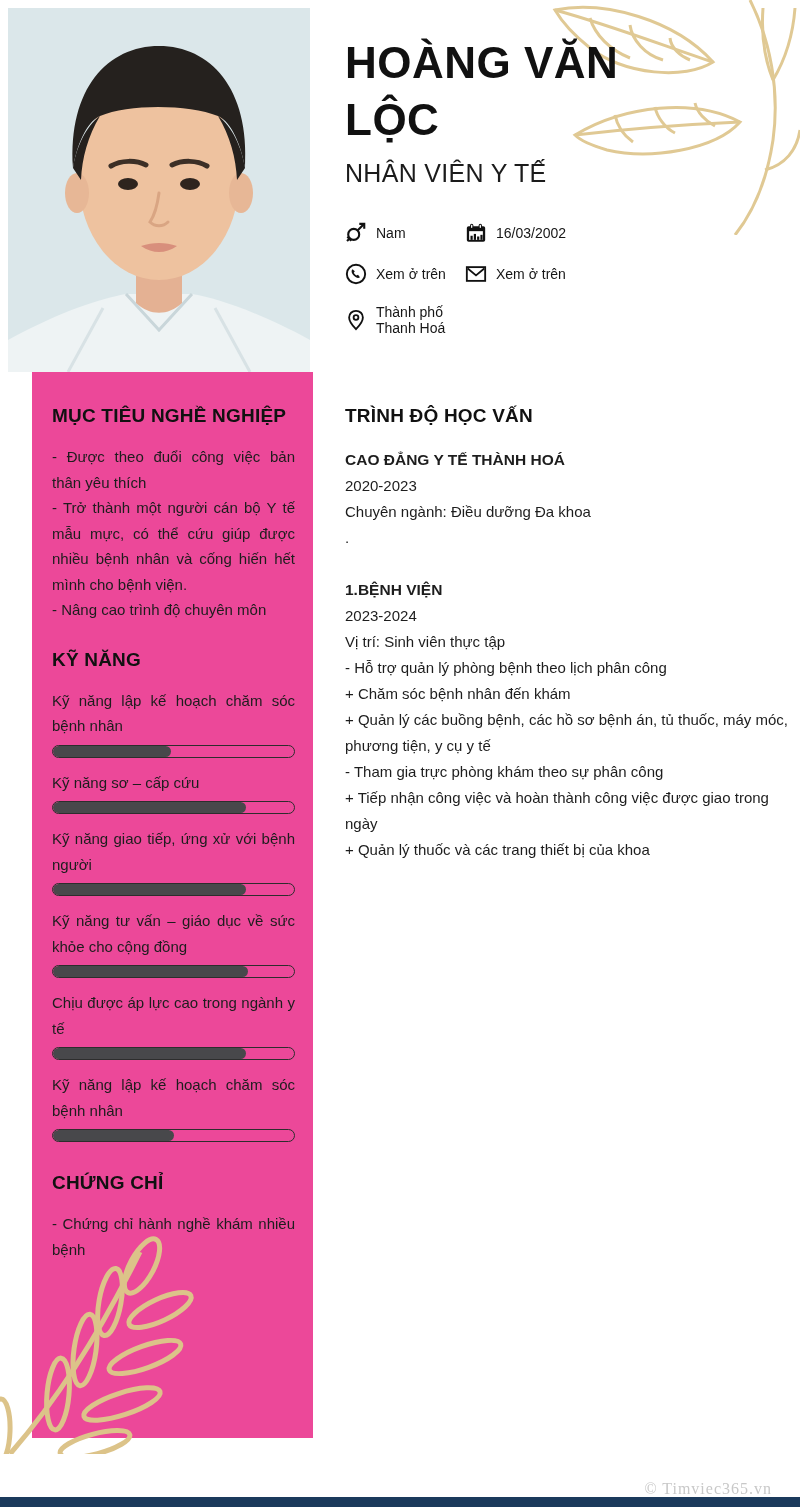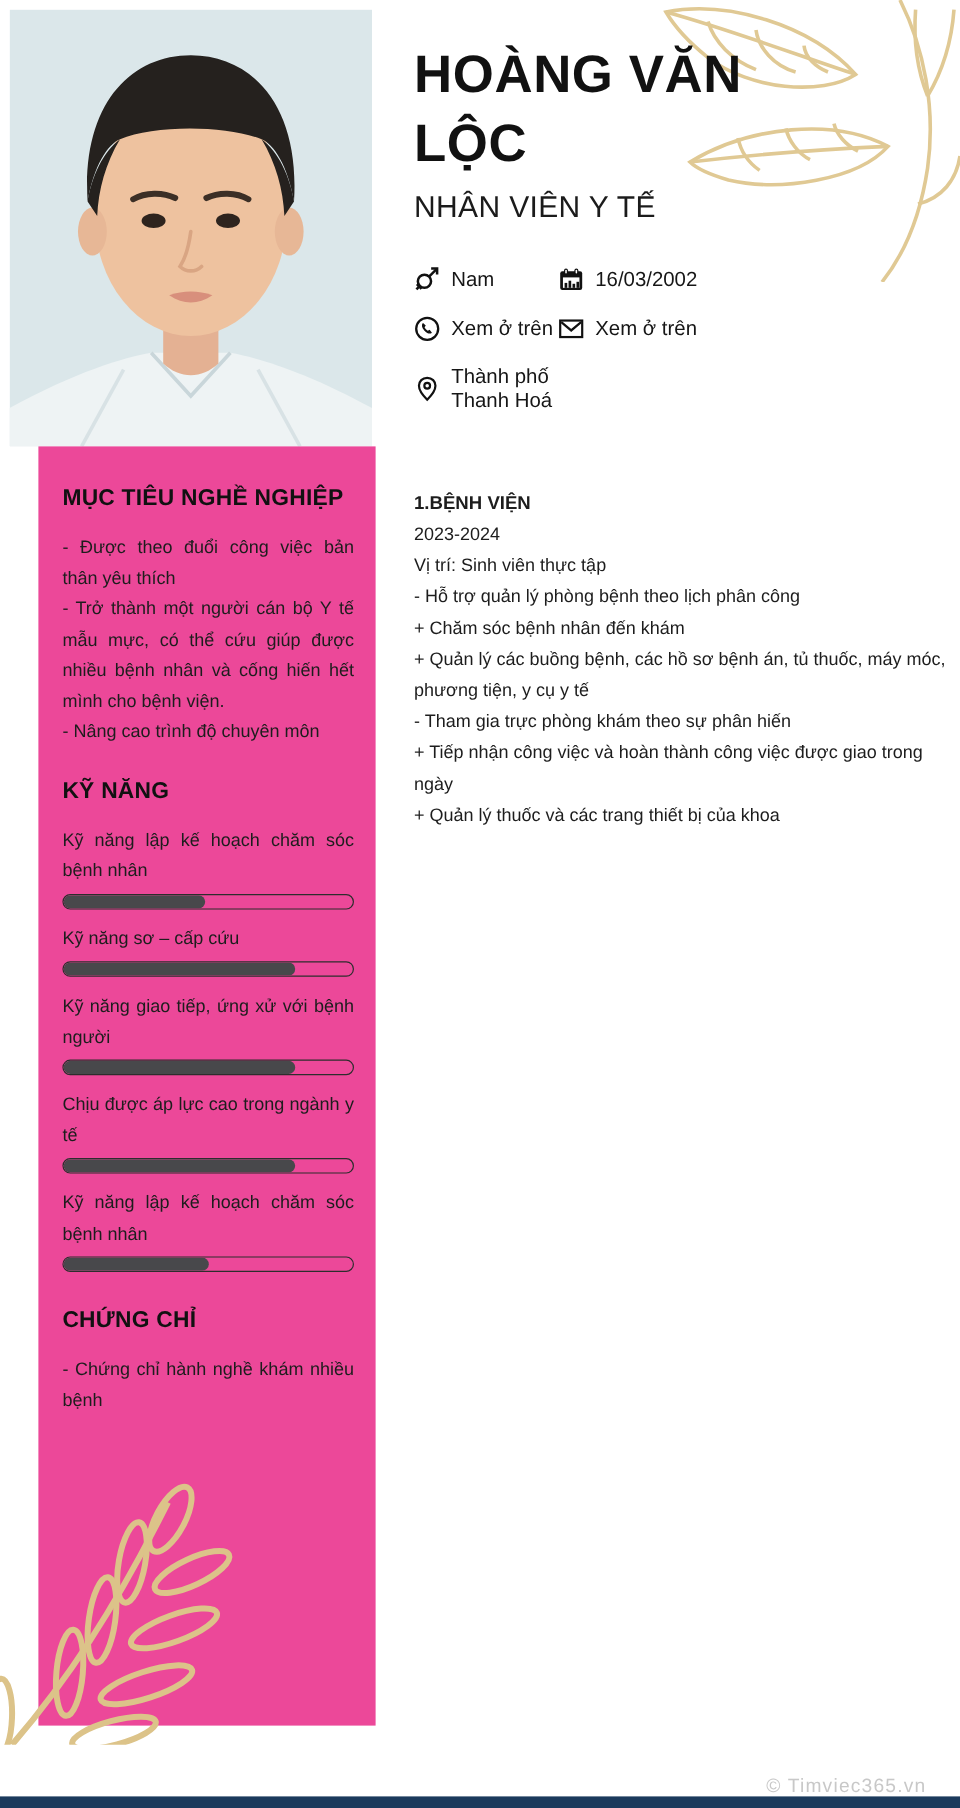--- a/index.html
+++ b/index.html
@@ -13,21 +13,21 @@
   .deco-fern { position:absolute; left:0; top:1232px; width:300px; height:222px; z-index:3; }
   
   .photo { position:absolute; left:8px; top:8px; width:302px; height:364px; z-index:2; }
   
   .header-block { position:absolute; left:345px; top:34px; width:440px; z-index:2; }
   .name { font-size:44px; font-weight:700; line-height:57px; letter-spacing:0.5px; color:#111; width:345px; }
   .job-title { font-size:25px; font-weight:400; color:#1b1b1b; margin-top:11px; letter-spacing:0.3px; }
   
   .info { position:absolute; left:345px; top:222px; width:445px; z-index:2; }
   .info-row { display:grid; grid-template-columns:120px auto; margin-bottom:19px; }
-  .info-item { display:flex; align-items:center; gap:9px; font-size:17px; color:#161616; }
+  .info-item { display:flex; align-items:center; gap:9px; font-size:14px; color:#161616; }
   .info-item svg { flex:0 0 auto; }
   
   .left-col {
     position:absolute; left:32px; top:372px; width:281px; height:1066px;
     background:#ec4899; z-index:2; padding:33px 18px 0 20px;
   }
   .l-section-title { font-size:19px; font-weight:700; color:#111; margin-bottom:17px; letter-spacing:0.2px; }
   .l-body { font-size:15px; line-height:25.5px; text-align:justify; color:#1d1d1d; }
   .objective-item { margin-bottom:0; }
   .skills-block { margin-top:26px; }
@@ -42,21 +42,21 @@
   
   .right-col { position:absolute; left:345px; top:372px; width:450px; z-index:2; padding-top:33px; }
   .r-section-title { font-size:19px; font-weight:700; color:#111; margin-bottom:20px; letter-spacing:0.2px; }
   .r-line { font-size:15px; line-height:26px; color:#1d1d1d; }
   .r-bold { font-weight:700; font-size:15.5px; }
   .edu-block { margin-bottom:26px; }
   .exp-block { margin-top:2px; }
   
   .watermark {
     position:absolute; right:28px; top:1480px; z-index:4;
-    font-family:Liberation Sans, sans-serif; font-size:16px; letter-spacing:1px; color:#c8c8c8;
+    font-family:Liberation Serif, serif; font-size:16px; letter-spacing:1px; color:#c8c8c8;
   }
   .footer-bar { position:absolute; left:0; bottom:0; width:800px; height:10px; background:#1b3a5c; z-index:4; }
 </style>
 </head>
 <body>
 
 <div id="page">
 
   <svg class="deco-top" viewBox="0 0 265 235">
     <g fill="none" stroke="#e0c994" stroke-width="3">
@@ -188,20 +188,26 @@
             <div class="skill-fill" style="width: 80%;"></div>
           </div>
       </div>
       <div class="skill">
         <div class="skill-label">Kỹ năng giao tiếp, ứng xử với bệnh người</div>
         <div class="skill-bar">
             <div class="skill-fill" style="width: 80%;"></div>
           </div>
       </div>
       <div class="skill">
+        <div class="skill-label">Kỹ năng tư vấn – giáo dục về sức khỏe cho cộng đồng</div>
+        <div class="skill-bar">
+            <div class="skill-fill" style="width: 81%;"></div>
+          </div>
+      </div>
+      <div class="skill">
         <div class="skill-label">Chịu được áp lực cao trong ngành y tế</div>
         <div class="skill-bar">
             <div class="skill-fill" style="width: 80%;"></div>
           </div>
       </div>
       <div class="skill">
         <div class="skill-label">Kỹ năng lập kế hoạch chăm sóc bệnh nhân</div>
         <div class="skill-bar">
             <div class="skill-fill" style="width: 50%;"></div>
           </div>
@@ -223,29 +229,36 @@
       <ellipse cx="85" cy="118" rx="11" ry="36" transform="rotate(8 85 118)"></ellipse>
       <ellipse cx="145" cy="125" rx="11" ry="38" transform="rotate(70 145 125)"></ellipse>
       <ellipse cx="58" cy="162" rx="11" ry="36" transform="rotate(5 58 162)"></ellipse>
       <ellipse cx="122" cy="172" rx="11" ry="40" transform="rotate(72 122 172)"></ellipse>
       <ellipse cx="30,1" cy="200" rx="10" ry="32" transform="rotate(2 30 200)"></ellipse>
       <ellipse cx="95" cy="212" rx="10" ry="36" transform="rotate(75 95 212)"></ellipse>
     </g>
   </svg>
 
   <div class="right-col">
+    <div class="edu-block">
+      <div class="r-section-title">TRÌNH ĐỘ HỌC VẤN</div>
+      <div class="r-line r-bold">CAO ĐẲNG Y TẾ THÀNH HOÁ</div>
+      <div class="r-line">2020-2023</div>
+      <div class="r-line">Chuyên ngành: Điều dưỡng Đa khoa</div>
+      <div class="r-line">.</div>
+    </div>
 
     <div class="exp-block">
       <div class="r-line r-bold">1.BỆNH VIỆN</div>
       <div class="r-line">2023-2024</div>
       <div class="r-line">Vị trí: Sinh viên thực tập</div>
       <div class="r-line">- Hỗ trợ quản lý phòng bệnh theo lịch phân công</div>
       <div class="r-line">+ Chăm sóc bệnh nhân đến khám</div>
       <div class="r-line">+ Quản lý các buồng bệnh, các hồ sơ bệnh án, tủ thuốc, máy móc, phương tiện, y cụ y tế</div>
-      <div class="r-line">- Tham gia trực phòng khám theo sự phân hiến</div>
+      <div class="r-line">- Tham gia trực phòng khám theo sự phân công</div>
       <div class="r-line">+ Tiếp nhận công việc và hoàn thành công việc được giao trong ngày</div>
       <div class="r-line">+ Quản lý thuốc và các trang thiết bị của khoa</div>
     </div>
   </div>
 
   <div class="watermark">© Timviec365.vn</div>
   <div class="footer-bar"></div>
 
 </div>
 

